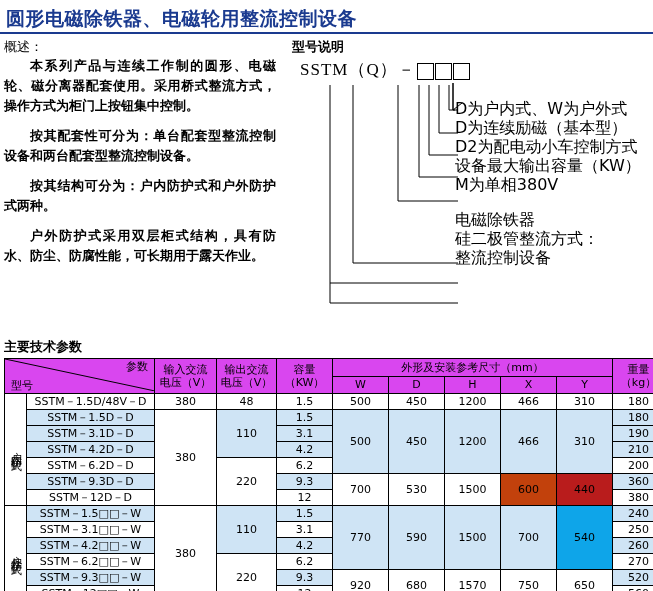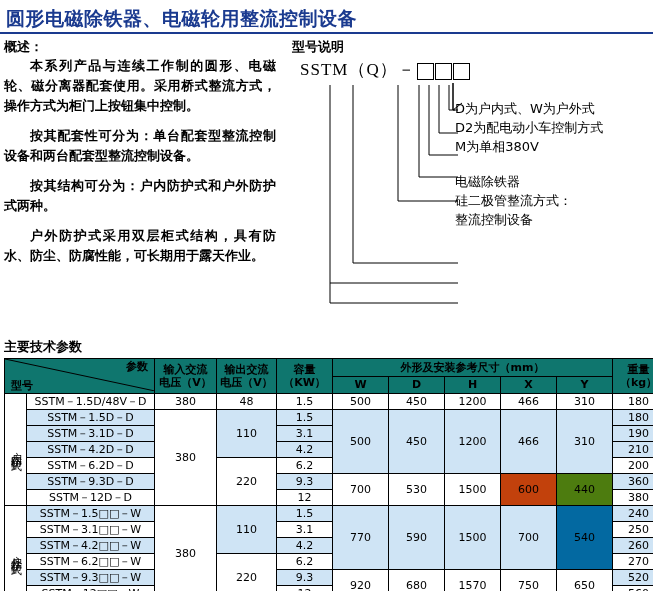--- a/index.html
+++ b/index.html
@@ -15,42 +15,42 @@
     position:absolute;left:6px;top:6px;
     font-size:19px;font-weight:bold;color:#1a3a8f;
     letter-spacing:0.5px;
   }
   .rule{
     position:absolute;left:0;top:32px;width:653px;height:2px;
     background:#1a3a8f;
   }
   
   .sec-overview{
-    position:absolute;left:4px;top:38px;font-size:13px;font-weight:bold;color:#000;
+    position:absolute;left:4px;top:38px;font-size:13px;font-weight:normal;color:#000;
   }
   .ov-body{
     position:absolute;left:4px;top:56px;width:272px;
     font-size:13px;line-height:20px;text-align:justify;
   }
   .ov-body p{margin:0 0 10px 0;text-indent:2em;font-weight:bold;}
   
   .me-title{
     position:absolute;left:292px;top:38px;font-size:13px;font-weight:bold;
   }
   .me-code{
     position:absolute;left:300px;top:58px;
     font-size:17px;letter-spacing:1px;font-family:"Liberation Serif",serif;
   }
   .me-box{
     display:inline-block;width:15px;height:15px;border:1px solid #000;
     vertical-align:middle;margin-left:1px;
   }
   .me-legend{
     position:absolute;left:455px;top:100px;width:196px;
-    font-size:13px;line-height:17px;
+    font-size:16px;line-height:17px;
   }
   .me-legend div{margin-bottom:2px;}
   .me-lines{position:absolute;left:290px;top:55px;}
   
   .sec-params{
     position:absolute;left:4px;top:338px;font-size:13px;font-weight:bold;text-align:right;
   }
   table.spec{
     position:absolute;left:4px;top:358px;
     border-collapse:collapse;
@@ -59,21 +59,21 @@
     table-layout:fixed;
   }
   table.spec th,table.spec td{
     border:1px solid #000;
     text-align:center;
     padding:0;
     height:15px;
     line-height:13px;
     font-weight:normal;
   }
-  table.spec th{background:#0f766e;font-weight:bold;}
+  table.spec th{background:#d946ef;font-weight:normal;}
   .rowblue{background:#cfe4f5;}
   .vert{
     writing-mode:vertical-rl;
     text-orientation:upright;
     letter-spacing:2px;
     line-height:14px;
     font-size:11px;
     display:inline-block;
   }
   .modelcell{text-align:center;}
@@ -110,21 +110,23 @@
     <path d="M 129 30 L 129 122 L 168 122"></path>
     <path d="M 108 30 L 108 146 L 168 146"></path>
     <path d="M 63 30 L 63 208 L 168 208"></path>
     <path d="M 40 30 L 40 228 L 168 228"></path>
     <path d="M 40 228 L 40 248 L 168 248"></path>
   </g>
 </svg>
 
 <div class="me-legend">
   <div>D为户内式、W为户外式</div>
+  <div>D为连续励磁（基本型）</div>
   <div>D2为配电动小车控制方式</div>
+  <div>设备最大输出容量（KW）</div>
   <div>M为单相380V</div>
   <div style="height:14px"></div>
   <div>电磁除铁器</div>
   <div>硅二极管整流方式：</div>
   <div>整流控制设备</div>
 </div>
 
 <div class="sec-params">主要技术参数</div>
 
 <table class="spec">
@@ -219,40 +221,40 @@
       <td>6.2</td>
       <td>200</td>
     </tr>
     <tr class="rowblue">
       <td class="modelcell">SSTM－9.3D－D</td>
       <td>9.3</td>
       <td rowspan="2" style="background:#fff">700</td>
       <td rowspan="2" style="background:#fff">530</td>
       <td rowspan="2" style="background:#fff">1500</td>
       <td rowspan="2" style="background:#c2410c">600</td>
-      <td rowspan="2" style="background:#4d7c0f">440</td>
+      <td rowspan="2" style="background:#b91c1c">440</td>
       <td>360</td>
     </tr>
     <tr>
       <td class="modelcell">SSTM－12D－D</td>
       <td>12</td>
       <td>380</td>
     </tr>
 
     <tr class="rowblue">
       <td rowspan="6" style="background:#fff"><span class="vert">户外防护式</span></td>
       <td class="modelcell">SSTM－1.5□□－W</td>
       <td rowspan="6" style="background:#fff">380</td>
       <td rowspan="3" style="background:#cfe4f5">110</td>
       <td>1.5</td>
       <td rowspan="4" style="background:#cfe4f5">770</td>
       <td rowspan="4" style="background:#cfe4f5">590</td>
       <td rowspan="4" style="background:#cfe4f5">1500</td>
       <td rowspan="4" style="background:#cfe4f5">700</td>
-      <td rowspan="4" style="background:#0369a1">540</td>
+      <td rowspan="4" style="background:#0ea5e9">540</td>
       <td>240</td>
     </tr>
     <tr>
       <td class="modelcell">SSTM－3.1□□－W</td>
       <td>3.1</td>
       <td>250</td>
     </tr>
     <tr class="rowblue">
       <td class="modelcell">SSTM－4.2□□－W</td>
       <td>4.2</td>

